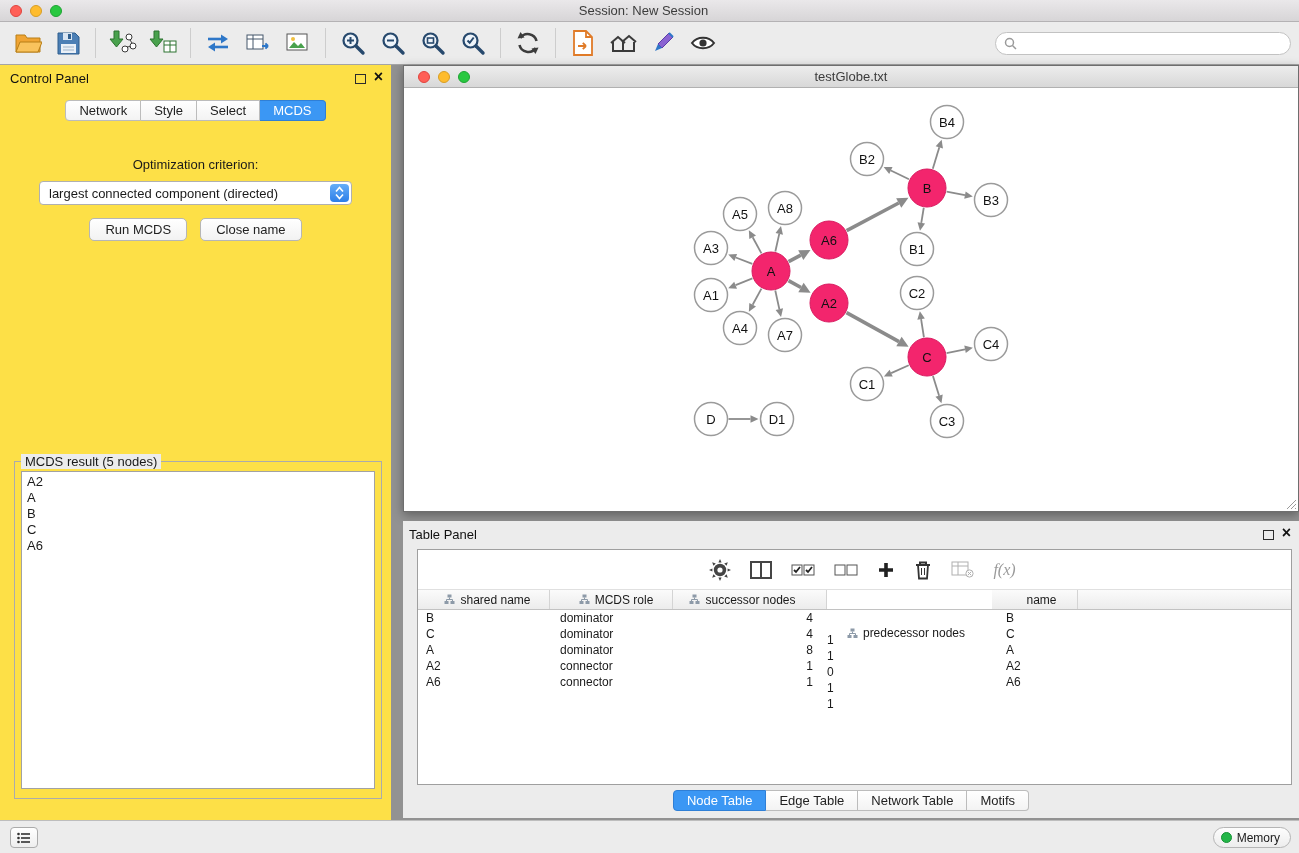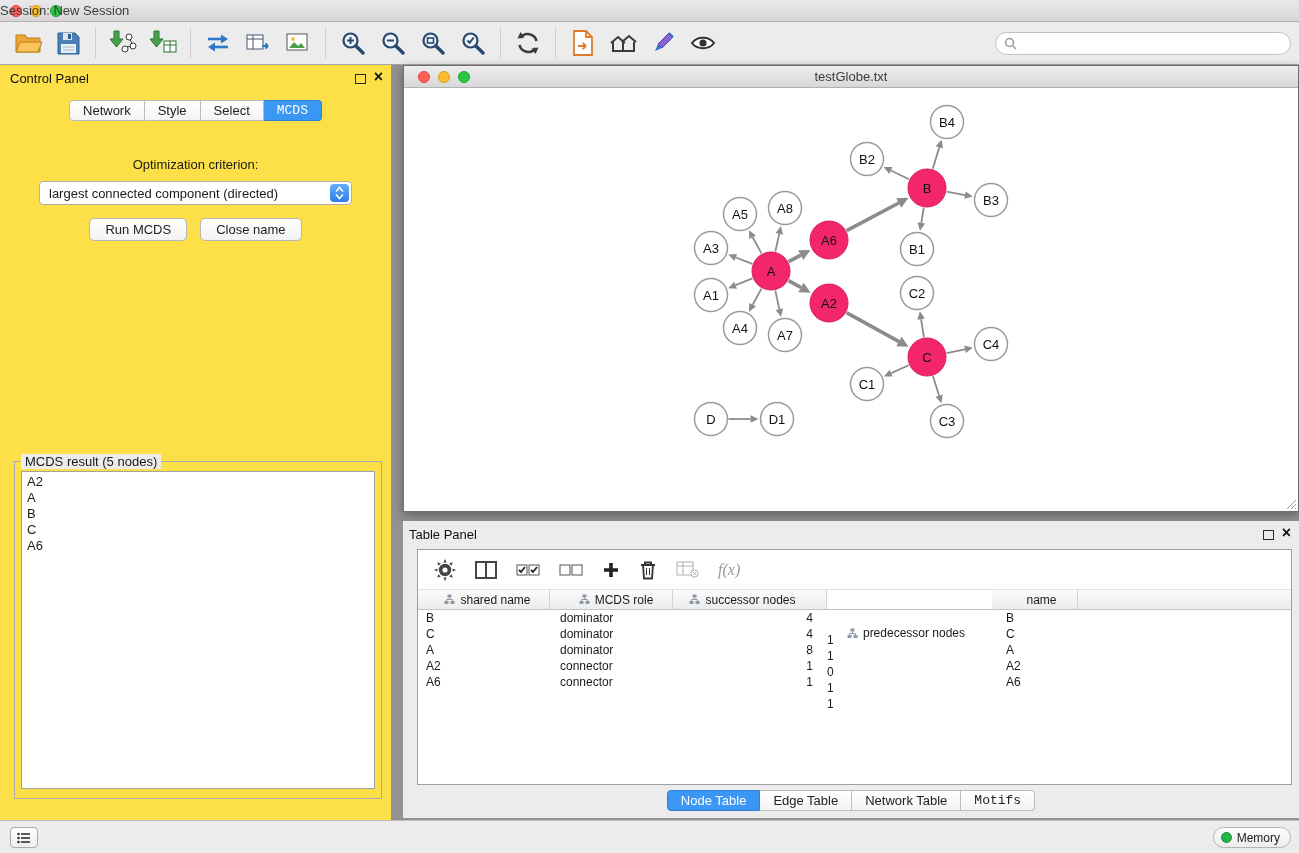--- a/index.html
+++ b/index.html
@@ -8,21 +8,21 @@
 svg { display:block; }
 #app { position:relative; width:1299px; height:853px; }
 
 
 .titlebar { position:absolute; left:0; top:0; width:100%; height:22px;
   background:linear-gradient(#eae8ea,#d7d5d7); border-bottom:1px solid #b4b2b4; }
 .traffic { position:absolute; top:5px; width:12px; height:12px; border-radius:50%; }
 .t-red { left:10px; background:#ff5f57; border:1px solid #e0443e; }
 .t-yellow { left:30px; background:#febc2e; border:1px solid #d89e24; }
 .t-green { left:50px; background:#28c840; border:1px solid #1ea433; }
-.win-title { position:absolute; top:3px; left:0; right:12px; color:#3c3c3c; }
+.win-title { position:absolute; top:3px; left:0; right:12px; text-align:center; color:#3c3c3c; }
 
 
 .toolbar { position:absolute; top:22px; left:0; width:100%; height:43px; background:#ececec;
   border-bottom:1px solid #a5a5a5; display:flex; align-items:center; padding:0 8px; }
 .tbtn { width:40px; height:34px; display:flex; align-items:center; justify-content:center; border-radius:4px; cursor:default; }
 .tsep { width:1px; height:30px; background:#cdcdcd; margin:0 7px; }
 .search { margin-left:auto; width:296px; height:23px; border:1px solid #c2c2c2; border-radius:12px;
   background:#fff; display:flex; align-items:center; padding:0 8px; gap:5px; }
 .search input { border:none; outline:none; flex:1; font:12px "Liberation Sans",sans-serif; background:transparent; }
 
@@ -32,21 +32,21 @@
 
 .control-panel { position:absolute; left:0; top:0; width:391px; height:755px; background:#fde047; }
 .panel-header { position:relative; height:26px; }
 .panel-title { position:absolute; left:10px; top:6px; color:#111; }
 .panel-float { position:absolute; right:25px; top:9px; width:11px; height:10px; border:1.5px solid #2b2b2b; background:transparent; }
 .panel-close { position:absolute; right:8px; top:3px; font-size:16px; font-weight:bold; color:#111; line-height:18px; }
 .cp-tabs { margin-top:9px; display:flex; justify-content:center; }
 .seg { height:21px; line-height:19px; padding:0 13px; background:linear-gradient(#ffffff,#f3f3f3);
   border:1px solid #bcbcbc; border-left:none; font-size:13px; color:#222; }
 .seg:first-child { border-left:1px solid #bcbcbc; border-radius:4px 0 0 4px; }
-.seg:last-child { border-radius:0 4px 4px 0;font-family:Liberation Mono, monospace; }
+.seg:last-child { border-radius:0 4px 4px 0; }
 .seg.active { background:#3b97f4; border-color:#2f7fd6; color:#fff; }
 .cp-opt-label { margin-top:36px; text-align:center; }
 .cp-combo { margin:9px auto 0; width:313px; height:24px; border:1px solid #b0b0b0; border-radius:4px;
   background:#fff; position:relative; display:flex; align-items:center; padding:0 26px 0 9px; }
 .cp-combo .combo-text { white-space:nowrap; overflow:hidden; text-overflow:ellipsis; }
 .combo-stepper { position:absolute; right:2px; top:2px; width:19px; height:18px; border-radius:4px;
   background:linear-gradient(#66aef8,#2d7ee8); display:flex; align-items:center; justify-content:center; }
 .cp-buttons { margin-top:13px; display:flex; justify-content:center; gap:13px; }
 .mac-btn { height:23px; padding:0 15px; background:linear-gradient(#ffffff,#f2f2f2);
   border:1px solid #b6b6b6; border-radius:5px; font-size:13px; color:#222; }
@@ -63,21 +63,21 @@
   border:1px solid #6e6e6e; box-shadow:0 3px 10px rgba(0,0,0,0.35); }
 .nw-titlebar { position:relative; height:22px; background:linear-gradient(#ededed,#d8d8d8); border-bottom:1px solid #b1b1b1; }
 .nw-titlebar .traffic { top:5px; }
 .nw-title { position:absolute; top:3px; left:0; right:0; text-align:center; color:#3c3c3c; }
 .nw-canvas { position:absolute; left:0; top:22px; right:0; bottom:0; background:#fff; overflow:hidden; }
 .grip { position:absolute; right:1px; bottom:1px; }
 
 
 .table-panel { position:absolute; left:11px; top:456px; width:896px; height:297px; background:#ececec; }
 .tp-content { position:absolute; left:14px; top:28px; width:875px; height:236px; background:#fff; border:1px solid #9f9f9f; }
-.tp-toolbar { height:40px; display:flex; align-items:center; gap:19px; padding:0 0 0 16px; border-bottom:1px solid #e0e0e0; }
+.tp-toolbar { height:40px; display:flex; align-items:center; gap:19px; padding:0 0 0 16px; border-bottom:1px solid #e0e0e0;justify-content:center; }
 .tp-tool { display:flex; align-items:center; justify-content:center; }
 .fx { font-family:"Liberation Serif",serif; font-style:italic; font-size:16px; color:#9a9a9a; }
 .tp-table { width:100%; }
 .thead { display:flex; height:20px; border-bottom:1px solid #c2c2c2; }
 .th { display:flex; align-items:center; justify-content:center; gap:5px; border-right:1px solid #d4d4d4;
   background:linear-gradient(#fbfbfb,#ececec); font-size:12px; color:#1a1a1a; }
 .th:last-child { border-right:none; }
 .tr { display:flex; height:16px; align-items:center; font-size:12px; }
 .td { height:16px; line-height:16px; white-space:nowrap; }
 .c0 { width:132px; padding-left:8px; }

